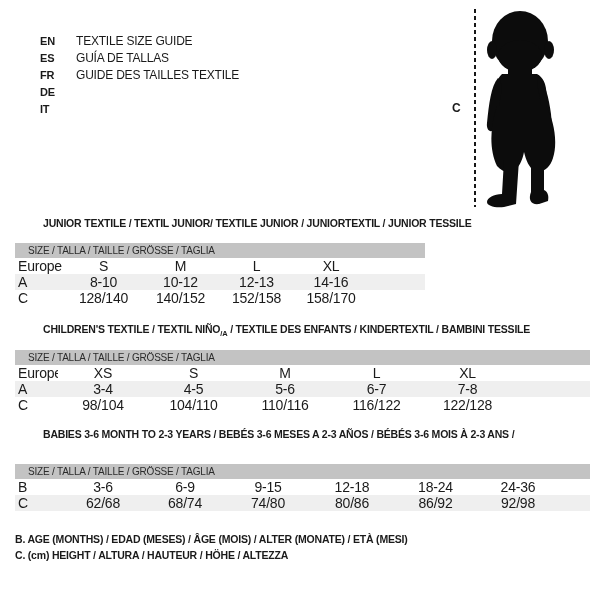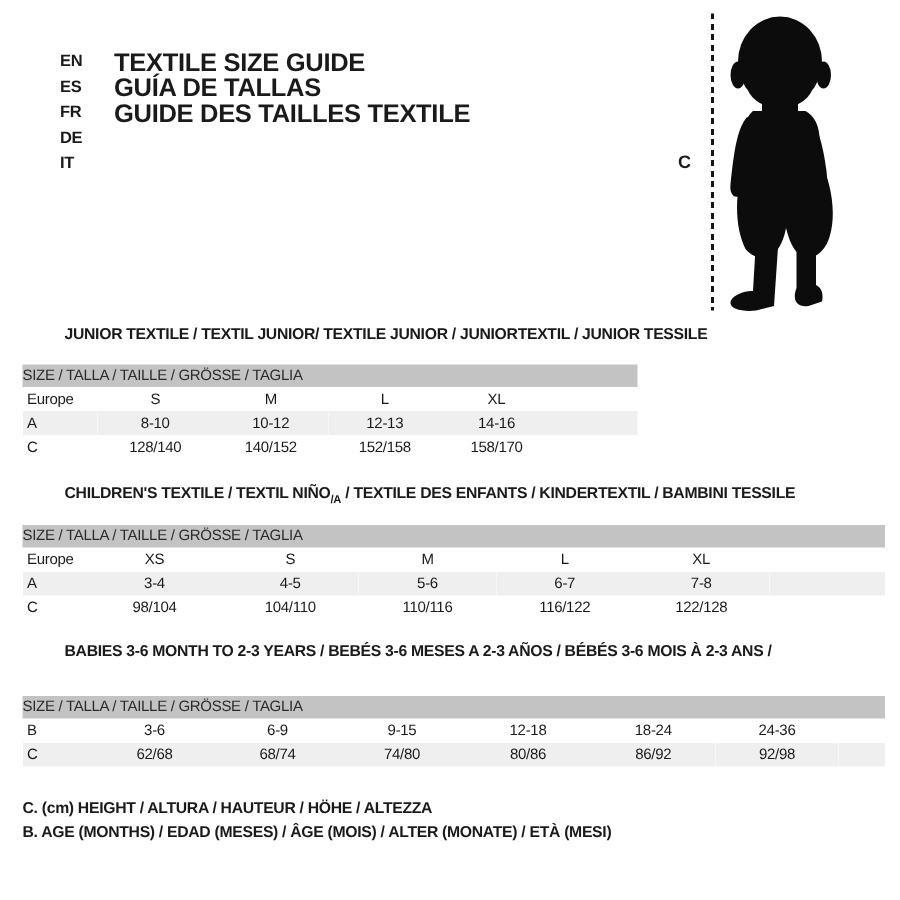--- a/index.html
+++ b/index.html
@@ -10,21 +10,21 @@
     color: #1a1a1a;
     position: relative;
     overflow: hidden;
   }
   .page { position: absolute; inset: 0; width: 600px; height: 600px; }
 
   
   .lang-block { position: absolute; left: 40px; top: 9px; margin-top: 24px; }
   .lang-row { display: flex; line-height: 17px; }
   .lang-code { width: 36px; font-size: 11px; font-weight: bold; letter-spacing: -0.2px; }
-  .lang-title { font-size: 17px; font-weight: bold; letter-spacing: -0.2px; }
+  .lang-title { font-size: 12px; font-weight: normal; letter-spacing: -0.2px; }
 
   
   .height-line {
     position: absolute; left: 474px; top: 9px; width: 2px; height: 198px;
     background: repeating-linear-gradient(to bottom, #161616 0 4px, transparent 4px 7px);
   }
   .height-label {
     position: absolute; left: 452px; top: 101px;
     font-size: 12px; font-weight: bold;
   }
@@ -33,25 +33,25 @@
   
   .tbl-title {
     position: absolute; left: 15px;
     font-size: 10.5px; font-weight: bold; letter-spacing: -0.2px;
     line-height: 15px; white-space: nowrap; margin-left: 28px;
   }
   .tbl-title sub { font-size: 7.5px; vertical-align: sub; }
   .tbl-wrap { position: absolute; left: 15px; }
   .size-bar {
     background: #c3c3c3; height: 15px; line-height: 15px;
-    font-size: 10px; color: #2b2b2b; padding-left: 0; letter-spacing: -0.2px;
+    font-size: 10px; color: #2b2b2b; padding-left: 13px; letter-spacing: -0.2px;
   }
   table { border-collapse: collapse; table-layout: fixed; }
   td {
-    height: 16px; font-size: 10px; letter-spacing: -0.2px;
+    height: 16px; font-size: 14px; letter-spacing: -0.2px;
     text-align: center; vertical-align: middle; overflow: hidden; white-space: nowrap;
   }
   td.lbl { text-align: left; padding-left: 3px; }
   tr.alt td { background: #efefef; }
 
   .t-junior   { width: 410px; }
   .t-children { width: 575px; }
   .t-babies   { width: 575px; }
 
   
@@ -226,17 +226,17 @@
         <td>80/86</td>
         <td>86/92</td>
         <td>92/98</td>
         <td></td>
       </tr>
     </tbody>
       </table>
   </div>
 
   <div class="legend">
+    <div class="legend-line">B. AGE (MONTHS) / EDAD (MESES) / ÂGE (MOIS) / ALTER (MONATE) / ETÀ (MESI)</div>
     <div class="legend-line">C. (cm) HEIGHT / ALTURA / HAUTEUR / HÖHE / ALTEZZA</div>
-    <div class="legend-line">B. AGE (MONTHS) / EDAD (MESES) / ÂGE (MOIS) / ALTER (MONATE) / ETÀ (MESI)</div>
   </div>
 
 </div>
 
 </body></html>

